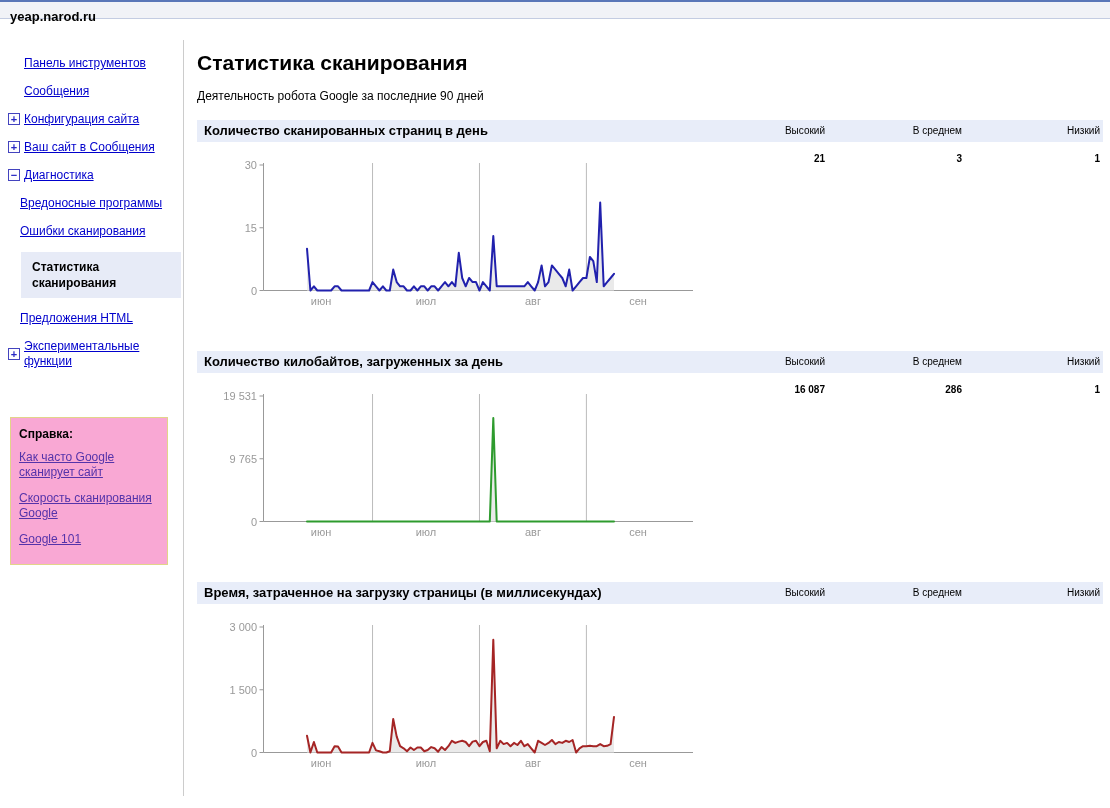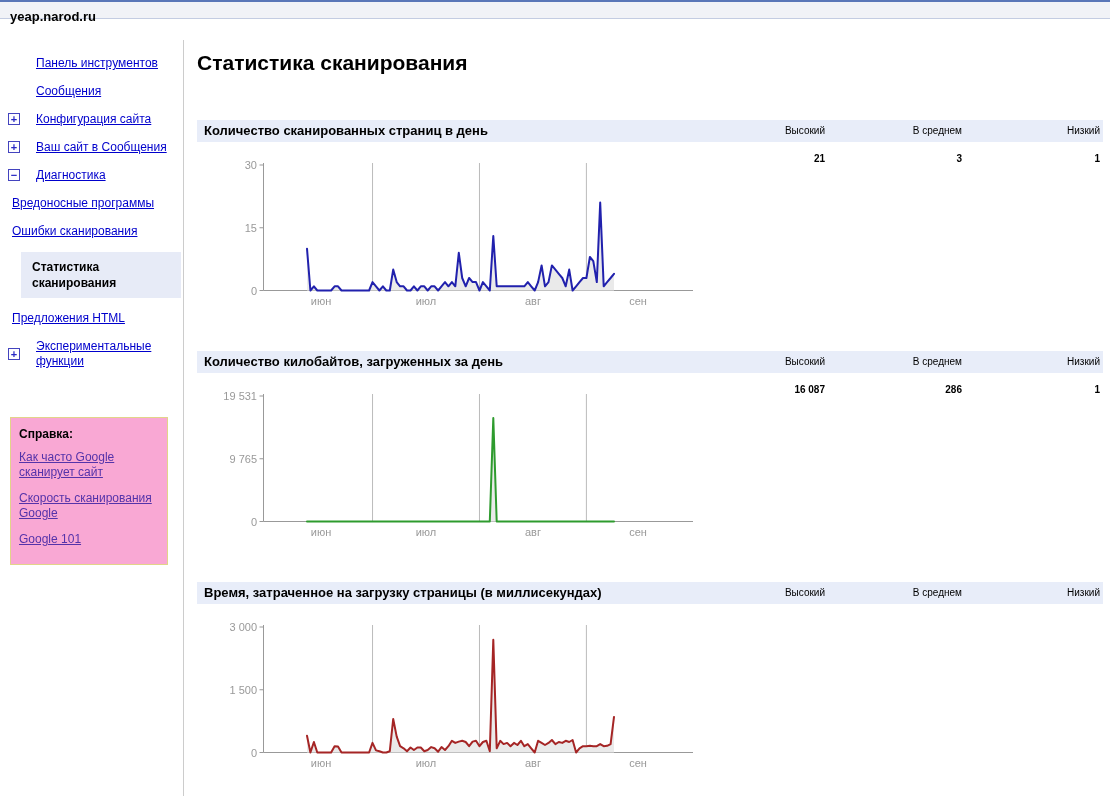--- a/index.html
+++ b/index.html
@@ -8,23 +8,23 @@
 
   
   #topbar { position:absolute; top:0; left:0; width:1110px; height:19px;
             background:#F1F2F7; border-top:2px solid #5A76B8; border-bottom:1px solid #C4CCE2; }
   #site-name { position:absolute; left:10px; top:7px; font-size:13px; font-weight:bold; }
 
   
   #divider { position:absolute; left:183px; top:40px; height:756px; width:1px; background:#CCCCCC; }
   #sidebar { position:absolute; top:31px; left:0; width:183px; font-size:12px; }
   #sidebar a { color:#0000CC; text-decoration:underline; }
-  .s-row { position:relative; padding-left:36px; margin-bottom:13px; line-height:15px; }
+  .s-row { position:relative; padding-left:24px; margin-bottom:13px; line-height:15px; }
   .s-row.first { margin-top:25px; }
-  .s-sub { padding-left:12px; padding-right:8px; }
+  .s-sub { padding-left:20px; padding-right:8px; }
   .expander { position:absolute; left:8px; top:1px; width:12px; height:12px;
               border:1px solid #4343BE; background:#FDFDFF; color:#2626C4;
               font:bold 11px/10px "Liberation Sans", sans-serif; text-align:center; }
   .expander.mid { top:9px; }
   .s-selected { margin:0 2px 13px 21px; background:#E7EBF7; padding:7px 8px 7px 11px;
                 font-weight:bold; line-height:16px; width:160px; }
   #help-box { margin:48px 15px 0 10px; width:158px; background:#f9a8d4;
               border:1px solid #E2D489; padding:9px 8px 6px 8px; }
   #help-box .h-title { font-weight:bold; margin-bottom:9px; }
   #help-box a { display:block; color:#5533AA; text-decoration:underline;
@@ -91,20 +91,21 @@
   <div id="help-box">
     <div class="h-title">Справка:</div>
     <a href="#">Как часто Google сканирует сайт</a>
     <a href="#">Скорость сканирования Google</a>
     <a href="#">Google 101</a>
   </div>
 </div>
 
 <div id="main">
   <h1 id="page-title">Статистика сканирования</h1>
+  <div id="page-subtitle">Деятельность робота Google за последние 90 дней</div>
 
   <div class="chart-section" style="top:89px">
     <div class="chart-header">
       <span class="chart-title">Количество сканированных страниц в день</span>
       <span class="col col-high">Высокий</span>
       <span class="col col-avg">В среднем</span>
       <span class="col col-low">Низкий</span>
     </div>
     <div class="stats-values">
       <span class="col col-high">21</span>

